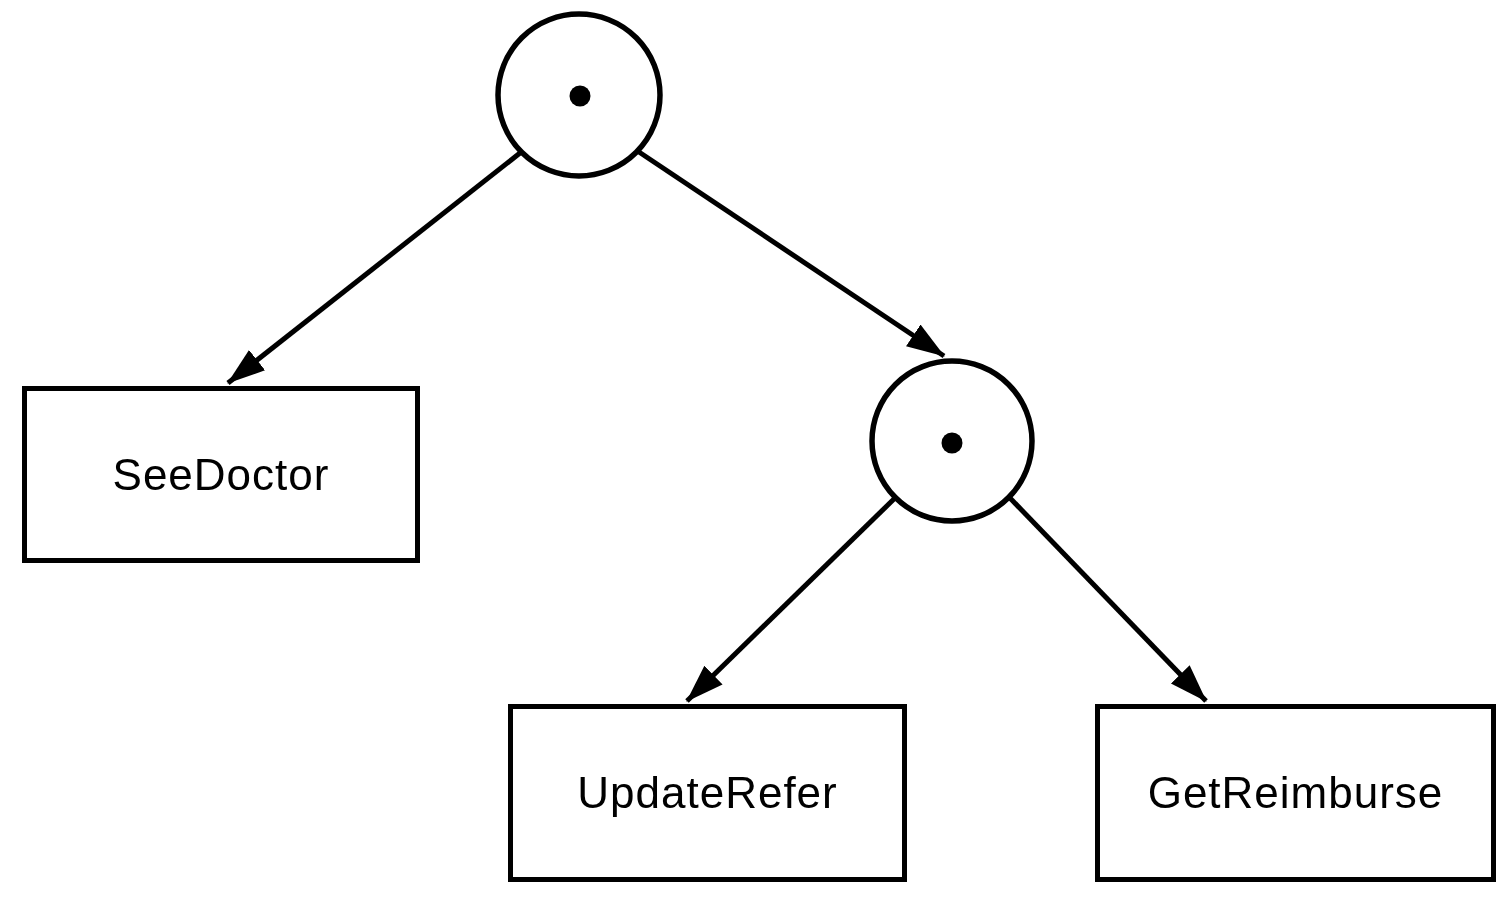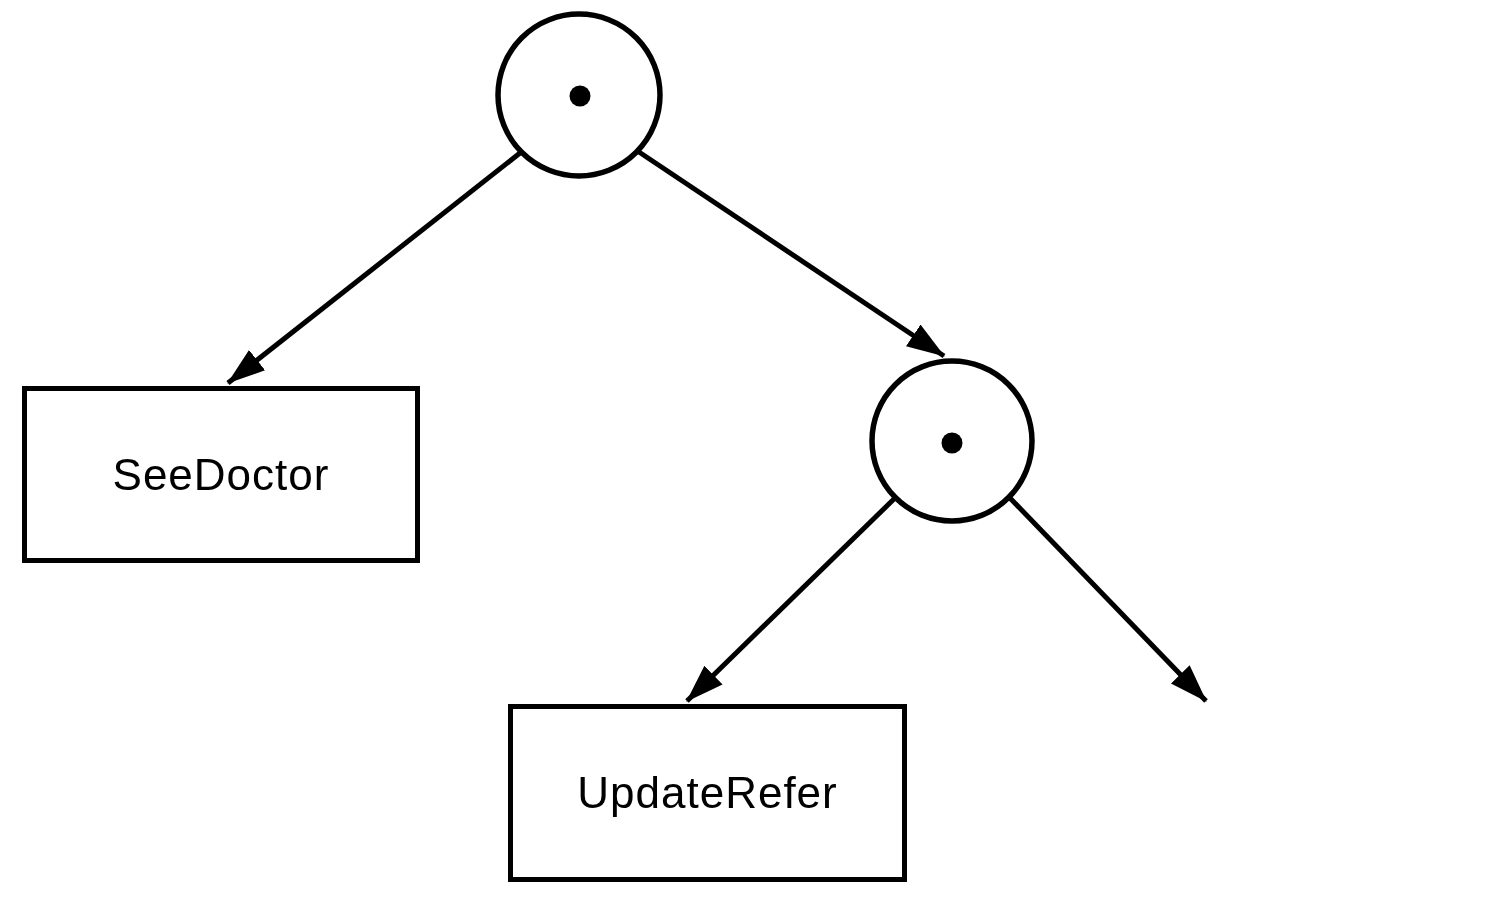--- a/index.html
+++ b/index.html
@@ -67,14 +67,17 @@
   </svg>
 
   <div class="task-box box-seedoctor">
     <span class="task-label">SeeDoctor</span>
   </div>
 
   <div class="task-box box-updaterefer">
     <span class="task-label">UpdateRefer</span>
   </div>
 
+  <div class="task-box box-getreimburse">
+    <span class="task-label">GetReimburse</span>
+  </div>
 
 </div>
 
 </body></html>

